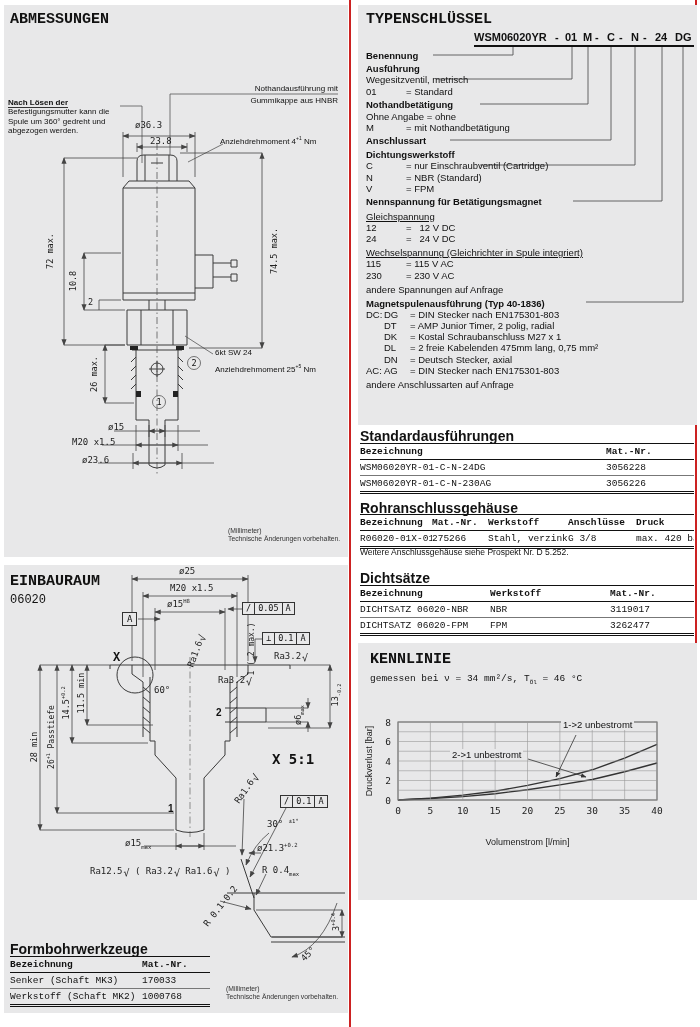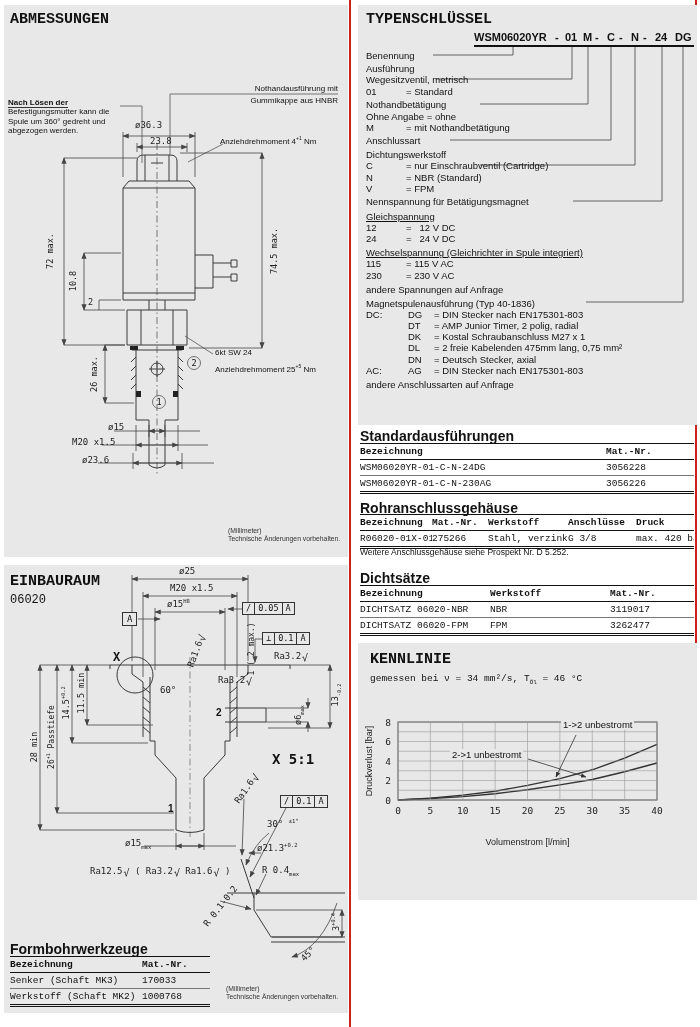--- a/index.html
+++ b/index.html
@@ -24,26 +24,26 @@
   .fcf span{padding:0 3px;border-right:1px solid #333;}
   .fcf span:last-child{border-right:none;}
   .datumbox{position:absolute;border:1px solid #333;background:#e8e8e9;padding:0 4px;
        font-family:"DejaVu Sans Mono",monospace;font-size:9px;line-height:12px;}
   .footer{position:absolute;font-size:6.8px;line-height:1.25;color:#333;white-space:pre-line;}
   .draw{position:absolute;left:0;top:0;}
   sup{font-size:0.62em;vertical-align:super;line-height:0;}
   sub{font-size:0.62em;vertical-align:sub;line-height:0;}
   
   .ts-lines{position:absolute;left:8px;top:42px;width:326px;font-size:9.5px;line-height:11.2px;z-index:2;}
-  .ts-h{font-weight:normal;margin-top:2.5px;white-space:nowrap;}
+  .ts-h{font-weight:bold;margin-top:2.5px;white-space:nowrap;}
   .ts-u{text-decoration:underline;margin-top:3px;white-space:nowrap;}
   .ts-n{white-space:pre;}
   .ts-n2{margin-top:3px;white-space:pre;}
   .ts-cv .ts-c{display:inline-block;width:40px;white-space:pre;}
-  .ts-cc .ts-c1{display:inline-block;width:42px;white-space:pre;}
+  .ts-cc .ts-c1{display:inline-block;width:18px;white-space:pre;}
   .ts-cc .ts-c2{display:inline-block;width:26px;white-space:pre;}
   .ts-line{white-space:pre;}
   .code-part{position:absolute;font-weight:bold;font-size:11px;white-space:nowrap;z-index:2;}
   .code-underline{position:absolute;height:1.6px;background:#111;z-index:2;}
   
   .tbl-title{position:absolute;font-size:14px;font-weight:bold;white-space:nowrap;}
   .dt{border-collapse:collapse;table-layout:fixed;font-size:9.5px;}
   .dt th{font-weight:bold;text-align:left;padding:2px 3px 2px 0;
          border-top:1.6px solid #111;border-bottom:1.2px solid #111;}
   .dt td{padding:2px 3px 2px 0;border-bottom:1px solid #777;overflow:hidden;white-space:nowrap;}
@@ -250,21 +250,21 @@
   </div>
   <div class="abs" style="left:109px;top:86px;font-weight:bold;font-size:12px;">X</div>
   <div class="vl" style="left:30px;top:182px;">28 min</div>
   <div class="vl" style="left:47px;top:172px;font-size:8px;">
     <span>26</span><sup>+1</sup><span> Passtiefe</span>
   </div>
   <div class="vl" style="left:62px;top:138px;">
     <span>14.5</span><sup>+0.2</sup>
   </div>
   <div class="vl" style="left:77px;top:128px;">11.5 min</div>
-  <div class="dim" style="left:156px;top:120px;">60°</div>
+  <div class="dim" style="left:150px;top:120px;">60°</div>
   <div class="vl" style="left:331px;top:130px;">
     <span>13</span><sub>-0.2</sub>
   </div>
   <div class="vl" style="left:294px;top:150px;">
     <span>ø6</span><sub>max</sub>
   </div>
   <div class="portbold" style="left:212px;top:142px;">2</div>
   <div class="abs" style="left:268px;top:186px;font-weight:bold;font-size:14px;font-family:'DejaVu Sans Mono',monospace;">X 5:1</div>
   <div class="portbold" style="left:164px;top:238px;">1</div>
   <div class="dim" style="left:121px;top:273px;">

